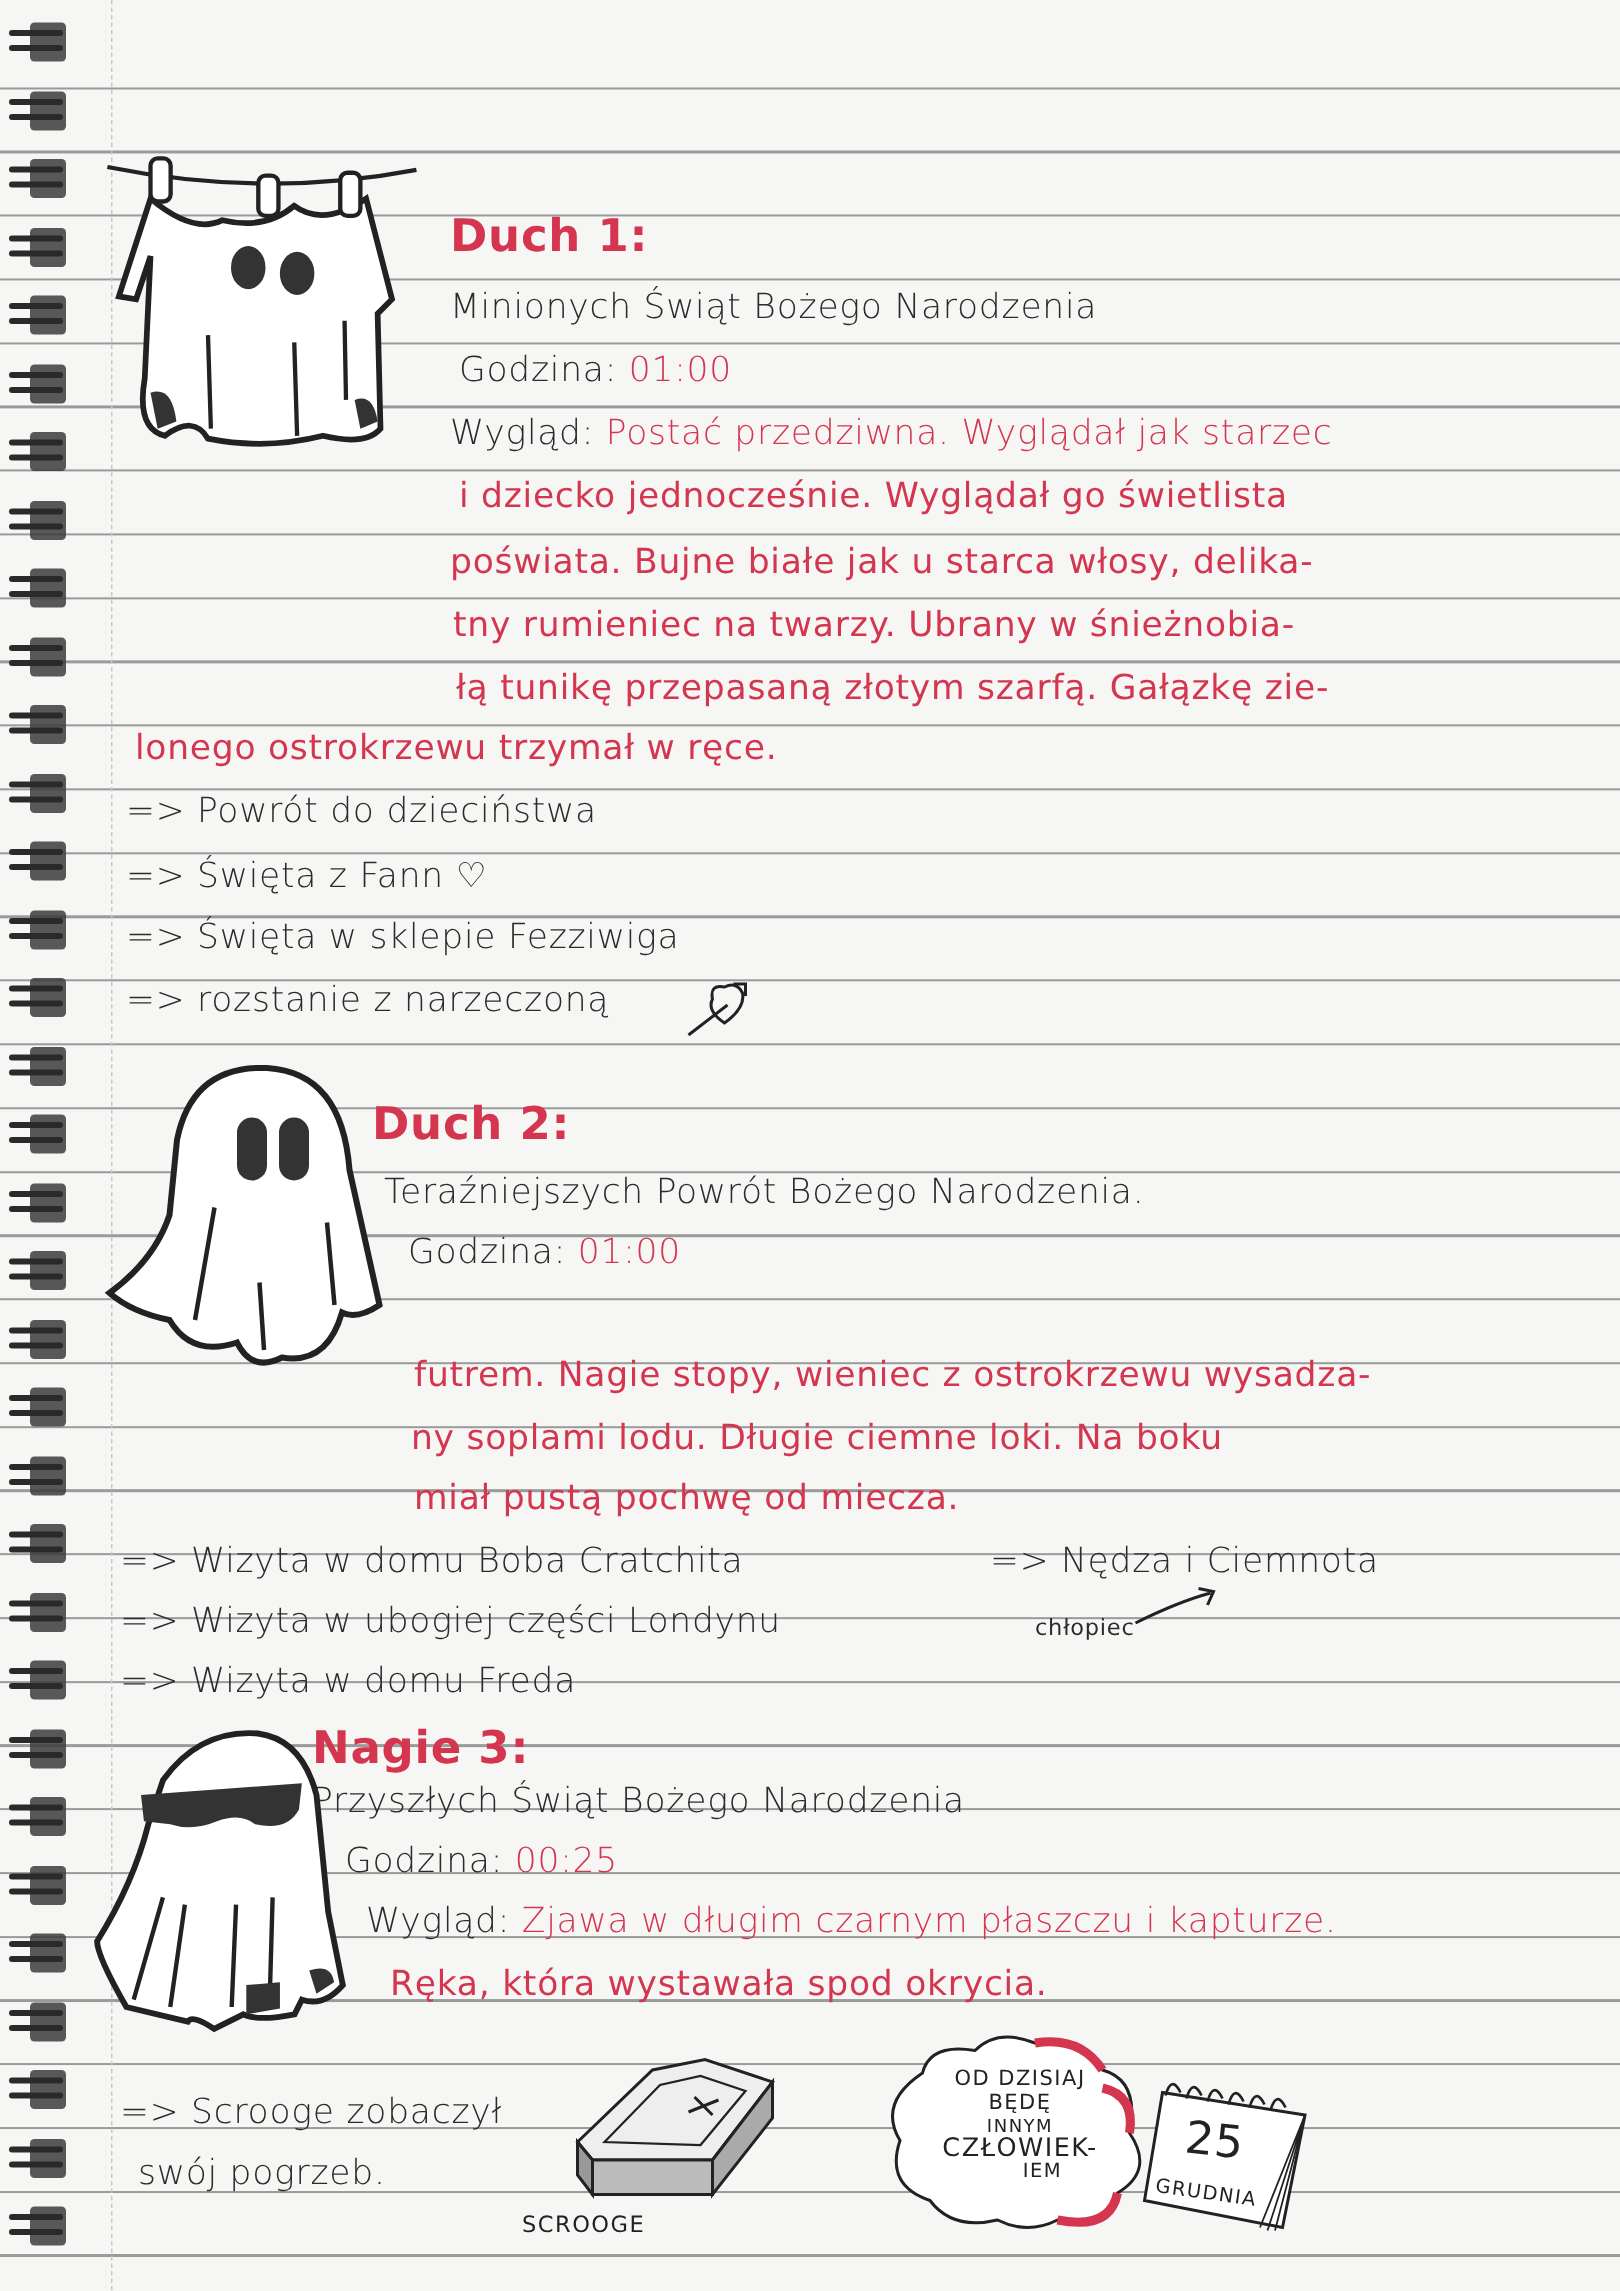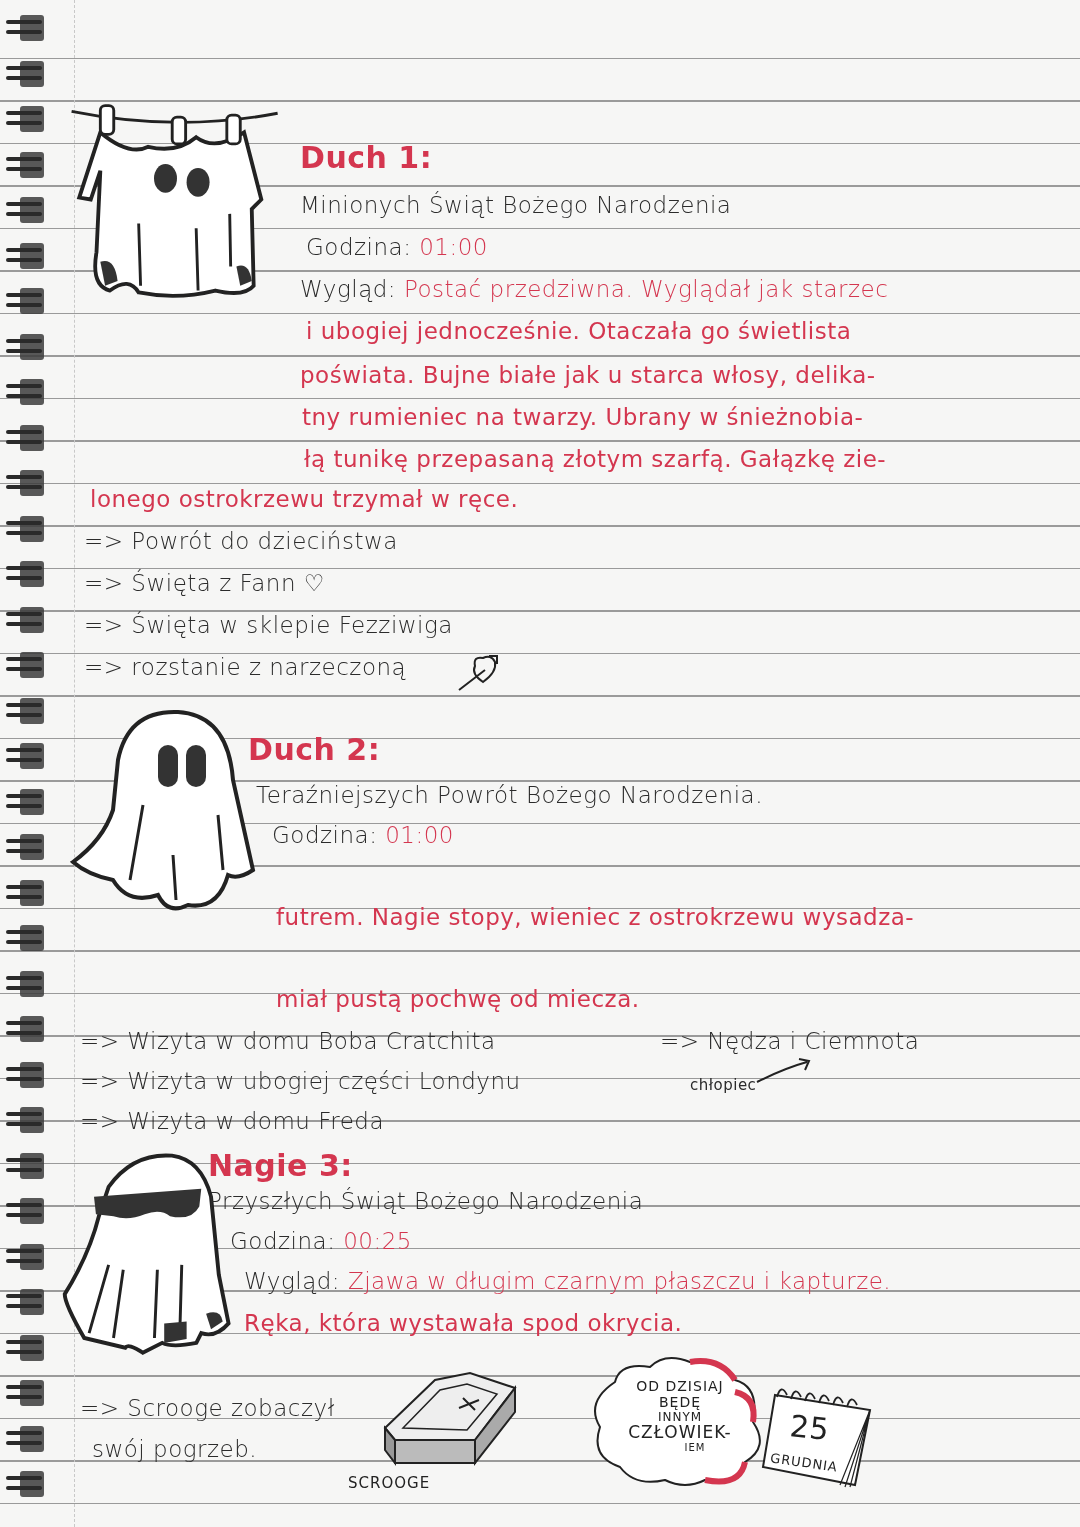--- a/index.html
+++ b/index.html
@@ -232,21 +232,21 @@
   <div class="txt head" style="left:300px;top:140px">Duch 1:</div>
   <div class="txt black" style="left:300px;top:192px">Minionych Świąt Bożego Narodzenia</div>
   <div class="txt black" style="left:306px;top:234px">
     <span class="lbl">Godzina:</span>
     <span class="red">01:00</span>
   </div>
   <div class="txt black" style="left:300px;top:276px">
     <span class="lbl">Wygląd:</span>
     <span class="red">Postać przedziwna. Wyglądał jak starzec</span>
   </div>
-  <div class="txt red" style="left:306px;top:318px">i ubogiej jednocześnie. Otaczała go świetlista</div>
+  <div class="txt red" style="left:306px;top:318px">i dziecko jednocześnie. Wyglądał go świetlista</div>
   <div class="txt red" style="left:300px;top:362px">poświata. Bujne białe jak u starca włosy, delika-</div>
   <div class="txt red" style="left:302px;top:404px">tny rumieniec na twarzy. Ubrany w śnieżnobia-</div>
   <div class="txt red" style="left:304px;top:446px">łą tunikę przepasaną złotym szarfą. Gałązkę zie-</div>
   <div class="txt red" style="left:90px;top:486px">lonego ostrokrzewu trzymał w ręce.</div>
 
   <div class="txt black" style="left:84px;top:528px">=&gt; Powrót do dzieciństwa</div>
   <div class="txt black" style="left:84px;top:570px">=&gt; Święta z Fann ♡</div>
   <div class="txt black" style="left:84px;top:612px">=&gt; Święta w sklepie Fezziwiga</div>
   <div class="txt black" style="left:84px;top:654px">=&gt; rozstanie z narzeczoną</div>
   <svg class="sticker" style="left:455px;top:652px" width="50" height="40" viewBox="0 0 50 40">
@@ -261,20 +261,21 @@
     <path d="M75 105 L62 180 M150 115 L155 170 M105 155 L108 200" stroke="#222" stroke-width="3" fill="none"></path>
   </svg>
 
   <div class="txt head" style="left:248px;top:732px">Duch 2:</div>
   <div class="txt black" style="left:256px;top:782px">Teraźniejszych Powrót Bożego Narodzenia.</div>
   <div class="txt black" style="left:272px;top:822px">
     <span class="lbl">Godzina:</span>
     <span class="red">01:00</span>
   </div>
   <div class="txt red" style="left:276px;top:904px">futrem. Nagie stopy, wieniec z ostrokrzewu wysadza-</div>
+  <div class="txt red" style="left:274px;top:946px">ny soplami lodu. Długie ciemne loki. Na boku</div>
   <div class="txt red" style="left:276px;top:986px">miał pustą pochwę od miecza.</div>
 
   <div class="txt black" style="left:80px;top:1028px">=&gt; Wizyta w domu Boba Cratchita</div>
   <div class="txt black" style="left:660px;top:1028px">=&gt; Nędza i Ciemnota</div>
   <div class="txt black" style="left:80px;top:1068px">=&gt; Wizyta w ubogiej części Londynu</div>
   <div class="txt small" style="left:690px;top:1076px">chłopiec</div>
   <svg class="sticker" style="left:755px;top:1056px" width="60" height="30" viewBox="0 0 60 30">
     <path d="M2 26 Q30 12 52 6 M44 3 L54 5 L50 14" stroke="#222" stroke-width="2" fill="none"></path>
   </svg>
   <div class="txt black" style="left:80px;top:1108px">=&gt; Wizyta w domu Freda</div>
@@ -290,21 +291,21 @@
   <div class="txt head" style="left:208px;top:1148px">Nagie 3:</div>
   <div class="txt black" style="left:208px;top:1188px">Przyszłych Świąt Bożego Narodzenia</div>
   <div class="txt black" style="left:230px;top:1228px">
     <span class="lbl">Godzina:</span>
     <span class="red">00:25</span>
   </div>
   <div class="txt black" style="left:244px;top:1268px">
     <span class="lbl">Wygląd:</span>
     <span class="red">Zjawa w długim czarnym płaszczu i kapturze.</span>
   </div>
-  <div class="txt red" style="left:244px;top:1310px">Ręka, która wystawała spod okrycia.</div>
+  <div class="txt red" style="left:260px;top:1310px">Ręka, która wystawała spod okrycia.</div>
 
   <div class="txt black" style="left:80px;top:1395px">=&gt; Scrooge zobaczył</div>
   <div class="txt black" style="left:92px;top:1436px">swój pogrzeb.</div>
 
   <svg class="sticker" style="left:375px;top:1368px" width="150" height="100" viewBox="0 0 150 100">
     <path d="M10 60 L60 12 L95 5 L140 20 L100 72 L20 72 Z" fill="#eee" stroke="#222" stroke-width="2"></path>
     <path d="M10 60 L20 72 L20 95 L10 82 Z" fill="#999" stroke="#222" stroke-width="2"></path>
     <path d="M20 72 L100 72 L100 95 L20 95 Z" fill="#bbb" stroke="#222" stroke-width="2"></path>
     <path d="M100 72 L140 20 L140 44 L100 95 Z" fill="#aaa" stroke="#222" stroke-width="2"></path>
     <path d="M28 60 L65 22 L92 16 L122 26 L92 62 Z" fill="none" stroke="#222" stroke-width="1.5"></path>
@@ -316,21 +317,21 @@
     <path d="M30 30 Q35 10 65 15 Q80 0 105 10 Q135 5 150 28 Q175 35 168 70 Q185 95 160 110 Q155 135 120 128 Q100 138 80 128 Q50 135 35 115 Q5 105 15 75 Q0 50 30 30 Z" fill="#fff" stroke="#222" stroke-width="2"></path>
     <path d="M105 10 Q135 5 150 28" stroke="#d4364f" stroke-width="6" fill="none"></path>
     <path d="M150 40 Q172 45 168 70" stroke="#d4364f" stroke-width="6" fill="none"></path>
     <path d="M160 110 Q155 135 120 128" stroke="#d4364f" stroke-width="6" fill="none"></path>
   </svg>
   <div style="position:absolute;left:605px;top:1378px;width:150px;text-align:center;">
     <div class="caps" style="font-size:14px;line-height:16px">OD DZISIAJ</div>
     <div class="caps" style="font-size:14px;line-height:16px">BĘDĘ</div>
     <div class="caps" style="font-size:12px;line-height:15px">INNYM</div>
     <div class="caps" style="font-size:17px;line-height:15px">CZŁOWIEK-</div>
-    <div class="caps" style="font-size:10px;line-height:16px;padding-left:30px">IEM</div>
+    <div class="caps" style="font-size:13px;line-height:16px;padding-left:30px">IEM</div>
   </div>
 
   <svg class="sticker" style="left:755px;top:1375px" width="125" height="115" viewBox="0 0 125 115">
     <path d="M20 20 L115 35 L100 110 L8 92 Z" fill="#fff" stroke="#222" stroke-width="2"></path>
     <path d="M115 35 L85 110 M115 35 L90 112 M115 35 L95 112" stroke="#222" stroke-width="1.2"></path>
     <g stroke="#222" stroke-width="1.8" fill="none">
       <path d="M22 22 q4 -14 10 -2"></path>
         <path d="M36 24 q4 -14 10 -2"></path>
         <path d="M50 26 q4 -14 10 -2"></path>
       <path d="M64 28 q4 -14 10 -2"></path>

